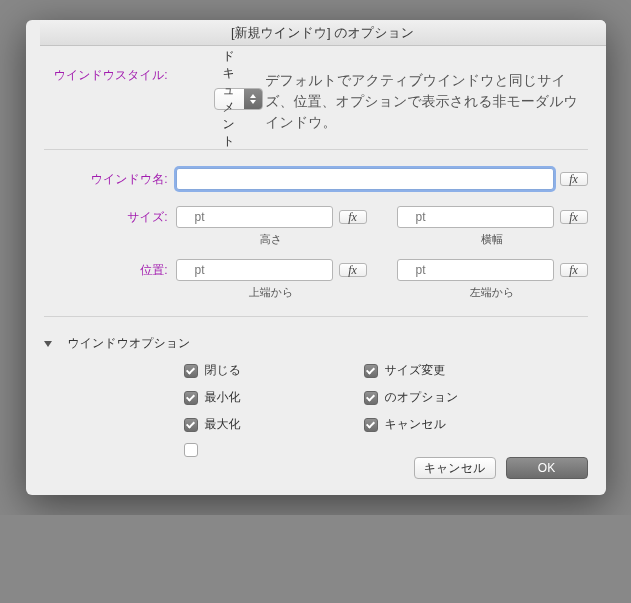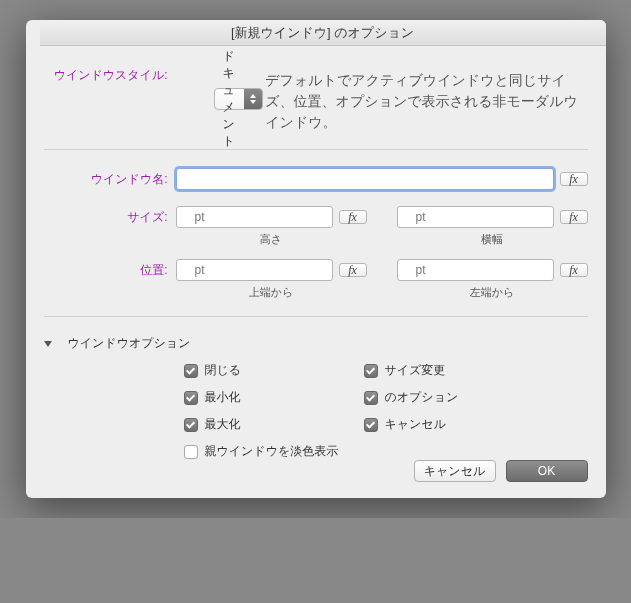--- a/index.html
+++ b/index.html
@@ -303,21 +303,20 @@
       <div class="cb-item">
           <div class="cb checked"></div>
           <span>最大化</span>
         </div>
       <div class="cb-item">
           <div class="cb checked"></div>
           <span>キャンセル</span>
         </div>
       <div class="cb-item dim-parent">
           <div class="cb"></div>
-          <span>親ウインドウを淡色表示</span>
         </div>
     </div>
 
     <div class="buttons">
       <div class="btn">キャンセル</div>
       <div class="btn primary">OK</div>
     </div>
 
   </div>
 </div>

